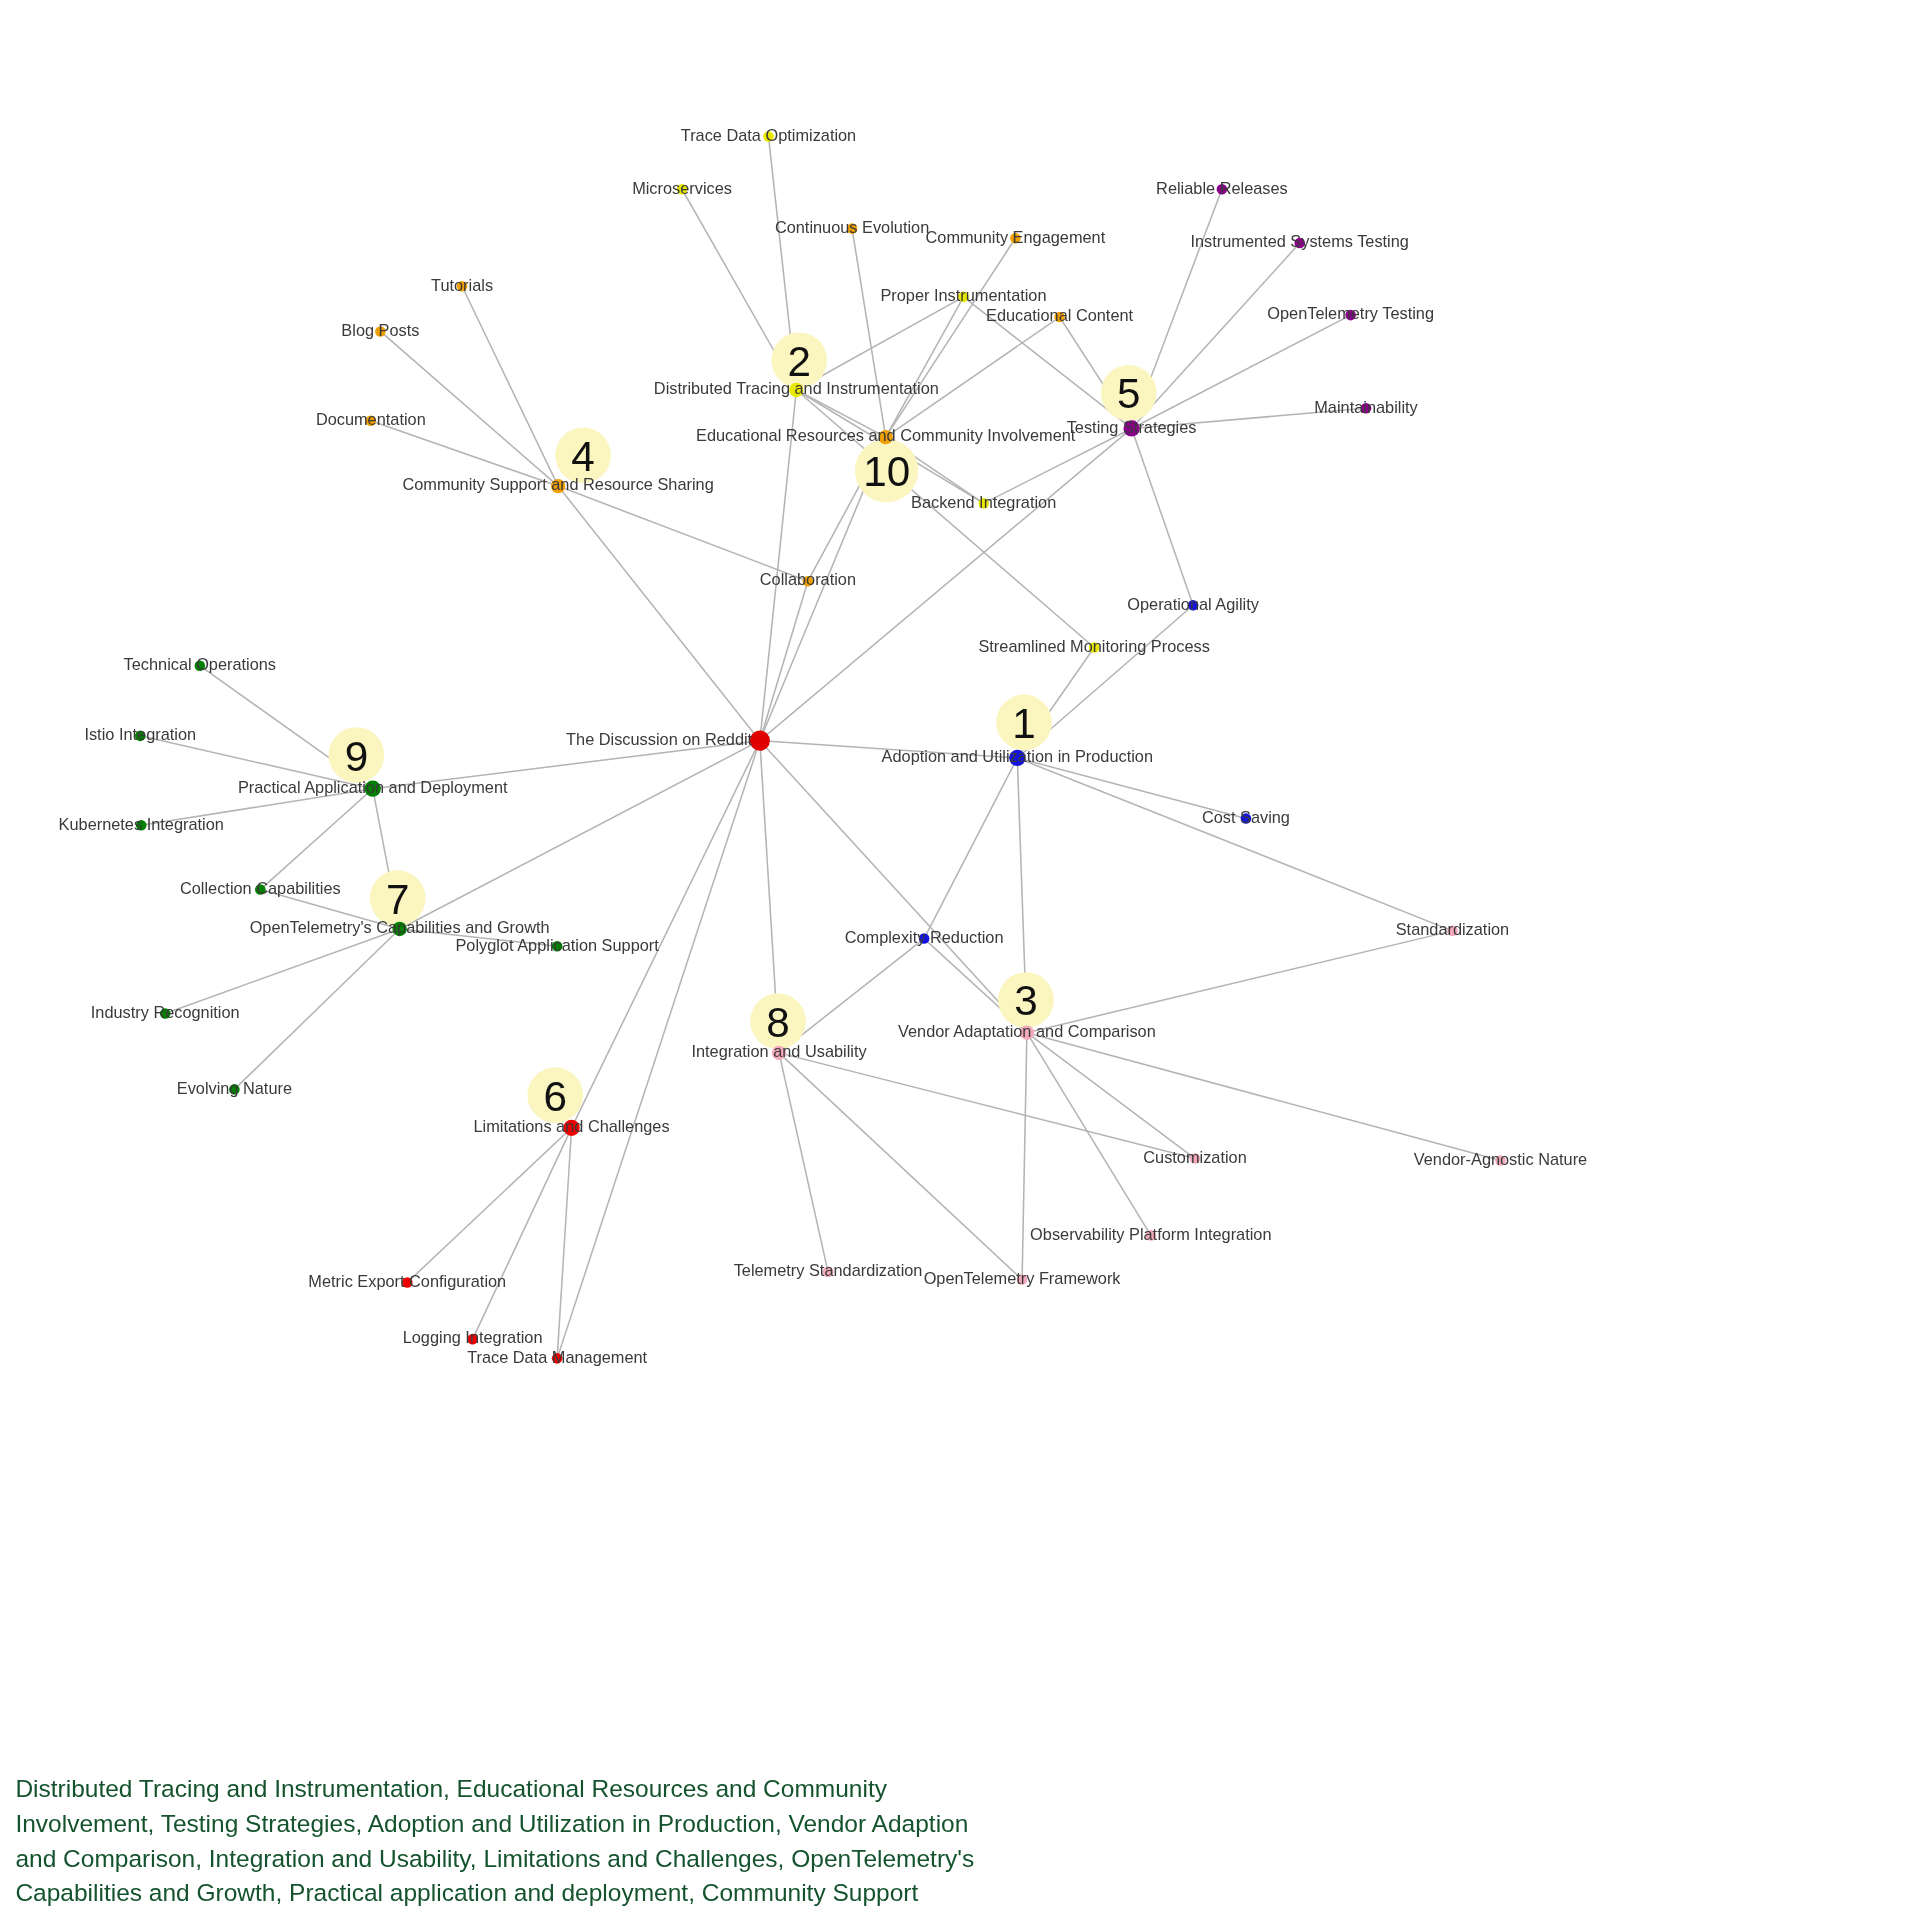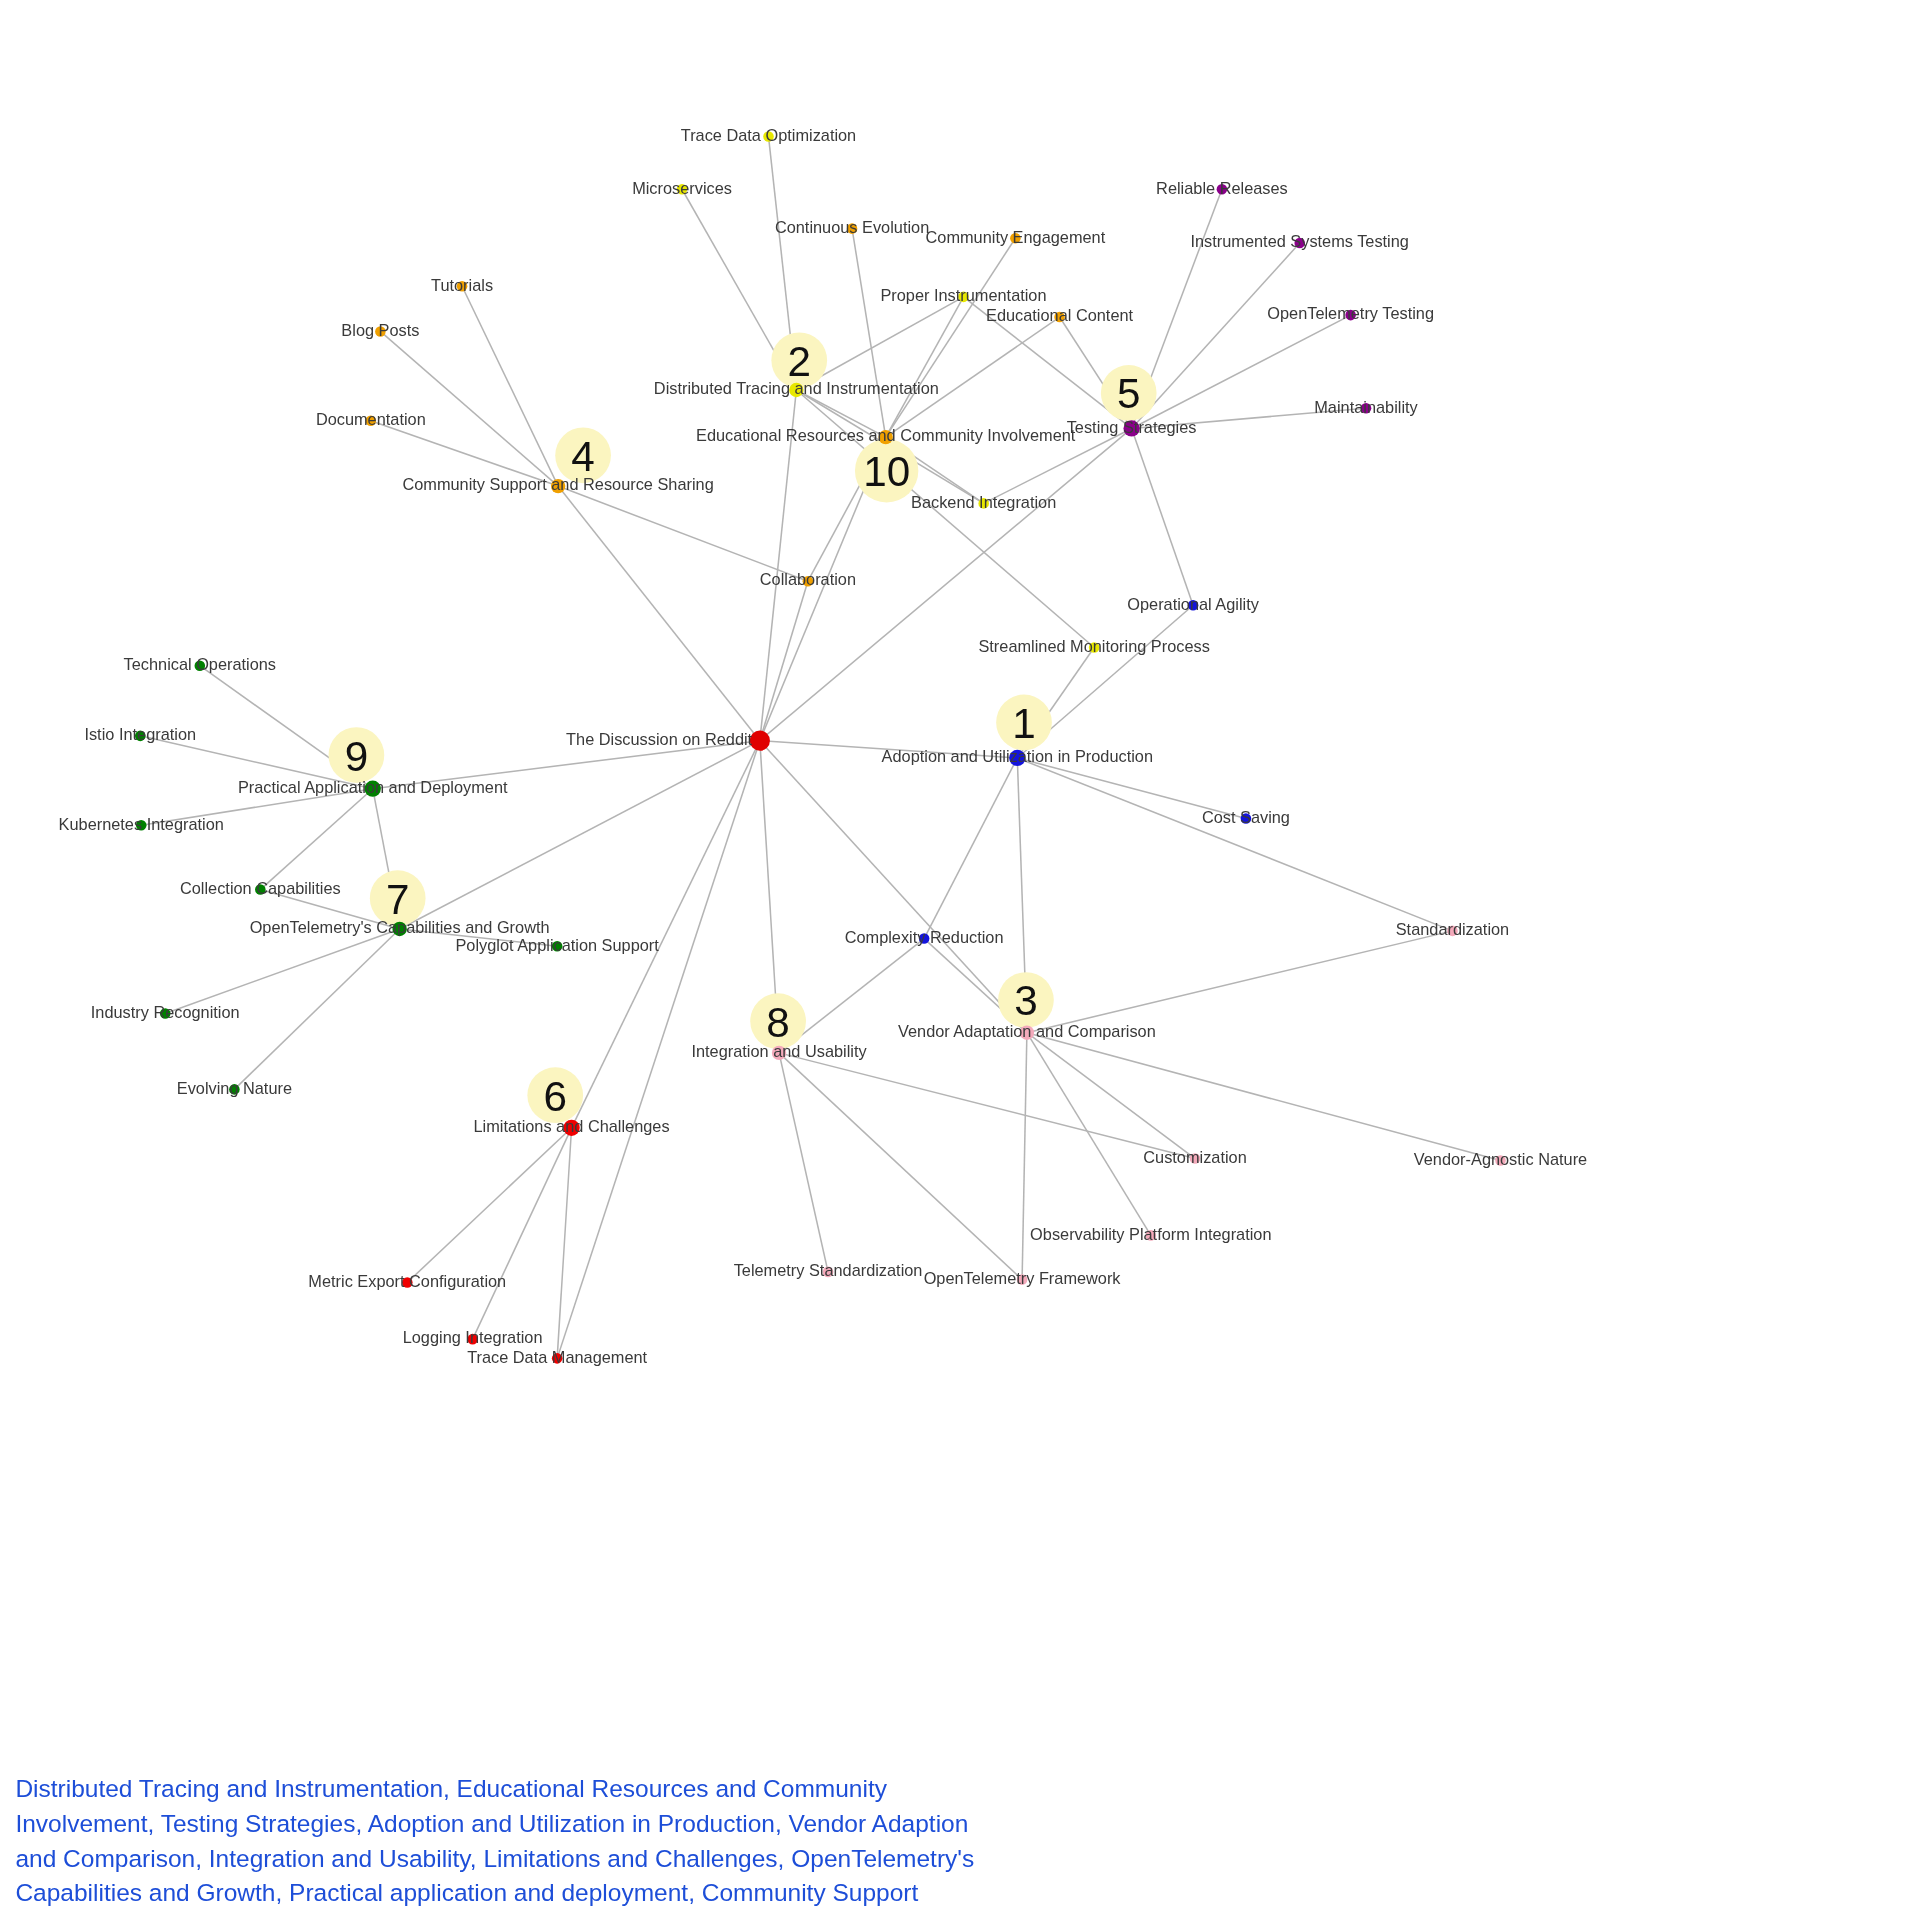--- a/index.html
+++ b/index.html
@@ -54,21 +54,21 @@
     dominant-baseline: central;
   }
   #caption {
     position: absolute;
     left: 15.4px;
     top: 1772px;
     width: 970px;
     font-family: "Liberation Sans", sans-serif;
     font-size: 24.5px;
     line-height: 1.42;
-    color: #1d4ed8;
+    color: #14532d;
     white-space: pre-wrap;
   }
 </style>
 </head>
 <body>
 
 <div id="graph-wrap">
   <svg id="graph-svg" viewBox="0 0 2006 1830" preserveAspectRatio="none">
     <g id="edges-layer">
         <line x1="791" y1="771" x2="829" y2="406" class="edge-line"></line>

